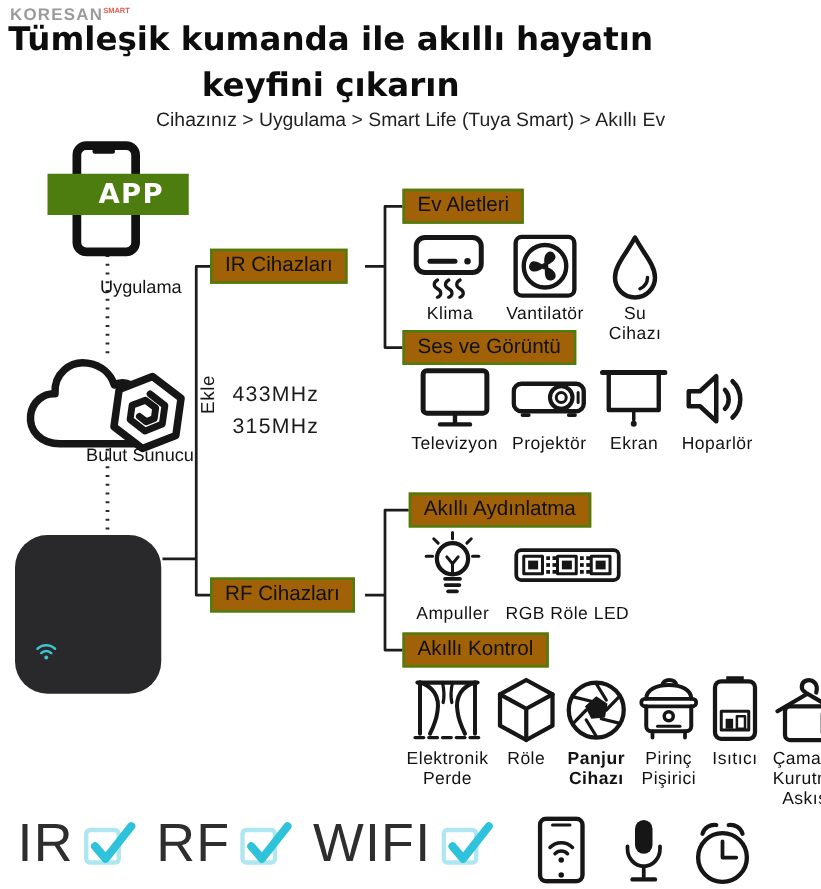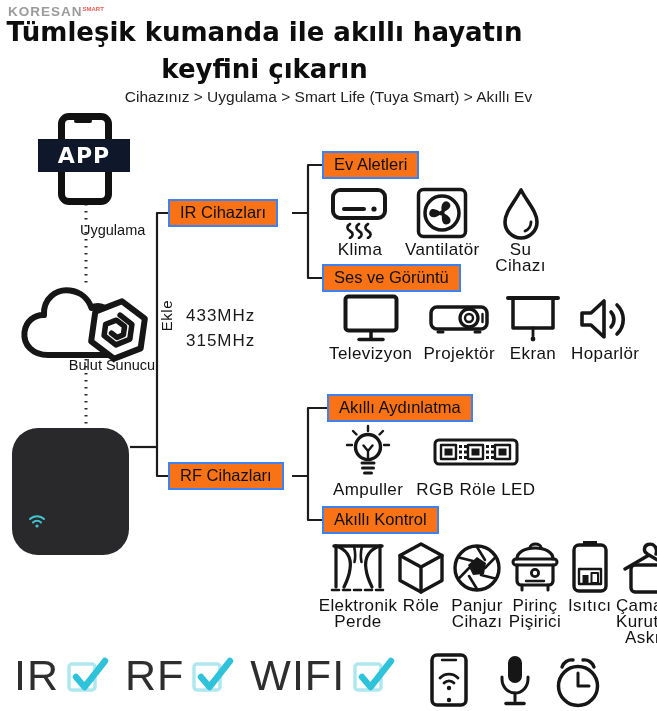--- a/index.html
+++ b/index.html
@@ -16,43 +16,43 @@
   
   .title{left:0;top:14px;width:529px;text-align:center;
          font-family:"DejaVu Sans",sans-serif;font-weight:800;font-size:26px;
          line-height:37px;color:#0d0d0d;}
   .flow{left:0;top:88px;width:657px;text-align:center;font-size:15.5px;color:#1f1f1f;}
 
   
   .phone-wrap{left:38px;top:113px;width:92px;height:94px;}
   .phone-body{position:absolute;left:20px;top:0;width:40px;height:78px;border:7px solid #111;border-radius:11px;background:#fff;}
   .phone-notch{position:absolute;left:36px;top:6px;width:18px;height:4px;background:#111;border-radius:2px;}
-  .phone-banner{position:absolute;left:0;top:26px;width:92px;height:33px;background:#0f172a;
-                display:flex;align-items:center;justify-content:center;}
+  .phone-banner{position:absolute;left:0;top:26px;width:92px;height:33px;background:#4d7c0f;
+                display:flex;align-items:center;justify-content:center;padding-left:21px;}
   .phone-banner span{color:#fff;font-family:"DejaVu Sans",sans-serif;font-weight:800;font-size:22px;letter-spacing:1px;}
   .phone-dot{position:absolute;left:43px;top:76px;width:6px;height:6px;background:#fff;border-radius:50%;}
   .caption{font-size:14.5px;color:#141414;}
   .uygulama{left:80px;top:222px;}
   .bulut{left:62px;top:356px;width:100px;text-align:center;line-height:19px;}
 
   
   .device{left:12px;top:428px;width:117px;height:127px;background:#29292c;border-radius:26px;}
 
   
-  .box{background:#f97316;border:2px solid #3b82f6;padding:2px 10px 3px;font-size:16.5px;
+  .box{background:#a16207;border:2px solid #4d7c0f;padding:2px 10px 3px;font-size:16.5px;
        white-space:nowrap;color:#101010;}
   .ekle{left:158px;top:300px;writing-mode:vertical-rl;transform:rotate(180deg);
         font-size:15px;letter-spacing:.5px;}
   .freqs{left:186px;top:303px;font-size:17px;letter-spacing:1px;line-height:25px;color:#1a1a1a;}
 
   
   .grp-row{display:flex;align-items:flex-start;}
   .item{display:flex;flex-direction:column;align-items:center;}
   .icn{display:flex;align-items:center;justify-content:center;}
-  .lbl{font-size:17px;letter-spacing:.4px;text-align:center;line-height:16px;
+  .lbl{font-size:14px;letter-spacing:.4px;text-align:center;line-height:16px;
        margin-top:2px;color:#121212;}
 
   
   .features{left:14px;top:651px;display:flex;align-items:center;}
   .feat{display:flex;align-items:center;}
   .feat .txt{font-size:43px;font-weight:300;letter-spacing:1px;color:#2e2e2e;line-height:48px;}
   .feat svg{margin:2px 16px 0 8px;}
 </style>
 </head>
 <body>
@@ -277,21 +277,21 @@
   </div>
   <div class="item">
     <div class="icn" style="height:56px;">
       <svg width="48" height="54" viewBox="0 0 48 54">
         <path class="stroke" stroke-width="3.4" d="M24 3 L45 14.5 V39.5 L24 51 L3 39.5 V14.5 Z"></path>
         <path class="stroke" stroke-width="3.4" d="M3 14.5 L24 26 L45 14.5 M24 26 V51"></path>
       </svg>
     </div>
     <div class="lbl">Röle</div>
   </div>
-  <div class="item" style="width:50px;">
+  <div class="item" style="width:50px;font-weight:bold;">
     <div class="icn" style="height:56px;">
       <svg width="50" height="50" viewBox="0 0 50 50">
         <circle class="stroke" stroke-width="3.4" cx="25" cy="25" r="22"></circle>
         <g class="stroke" stroke-width="2.6">
           <line x1="25" y1="4" x2="33" y2="17"></line>
           <line x1="43.2" y1="14.5" x2="33" y2="25"></line>
           <line x1="43.2" y1="35.5" x2="29" y2="32"></line>
           <line x1="25" y1="46" x2="17" y2="33"></line>
           <line x1="6.8" y1="35.5" x2="17" y2="25"></line>
           <line x1="6.8" y1="14.5" x2="21" y2="18"></line>

